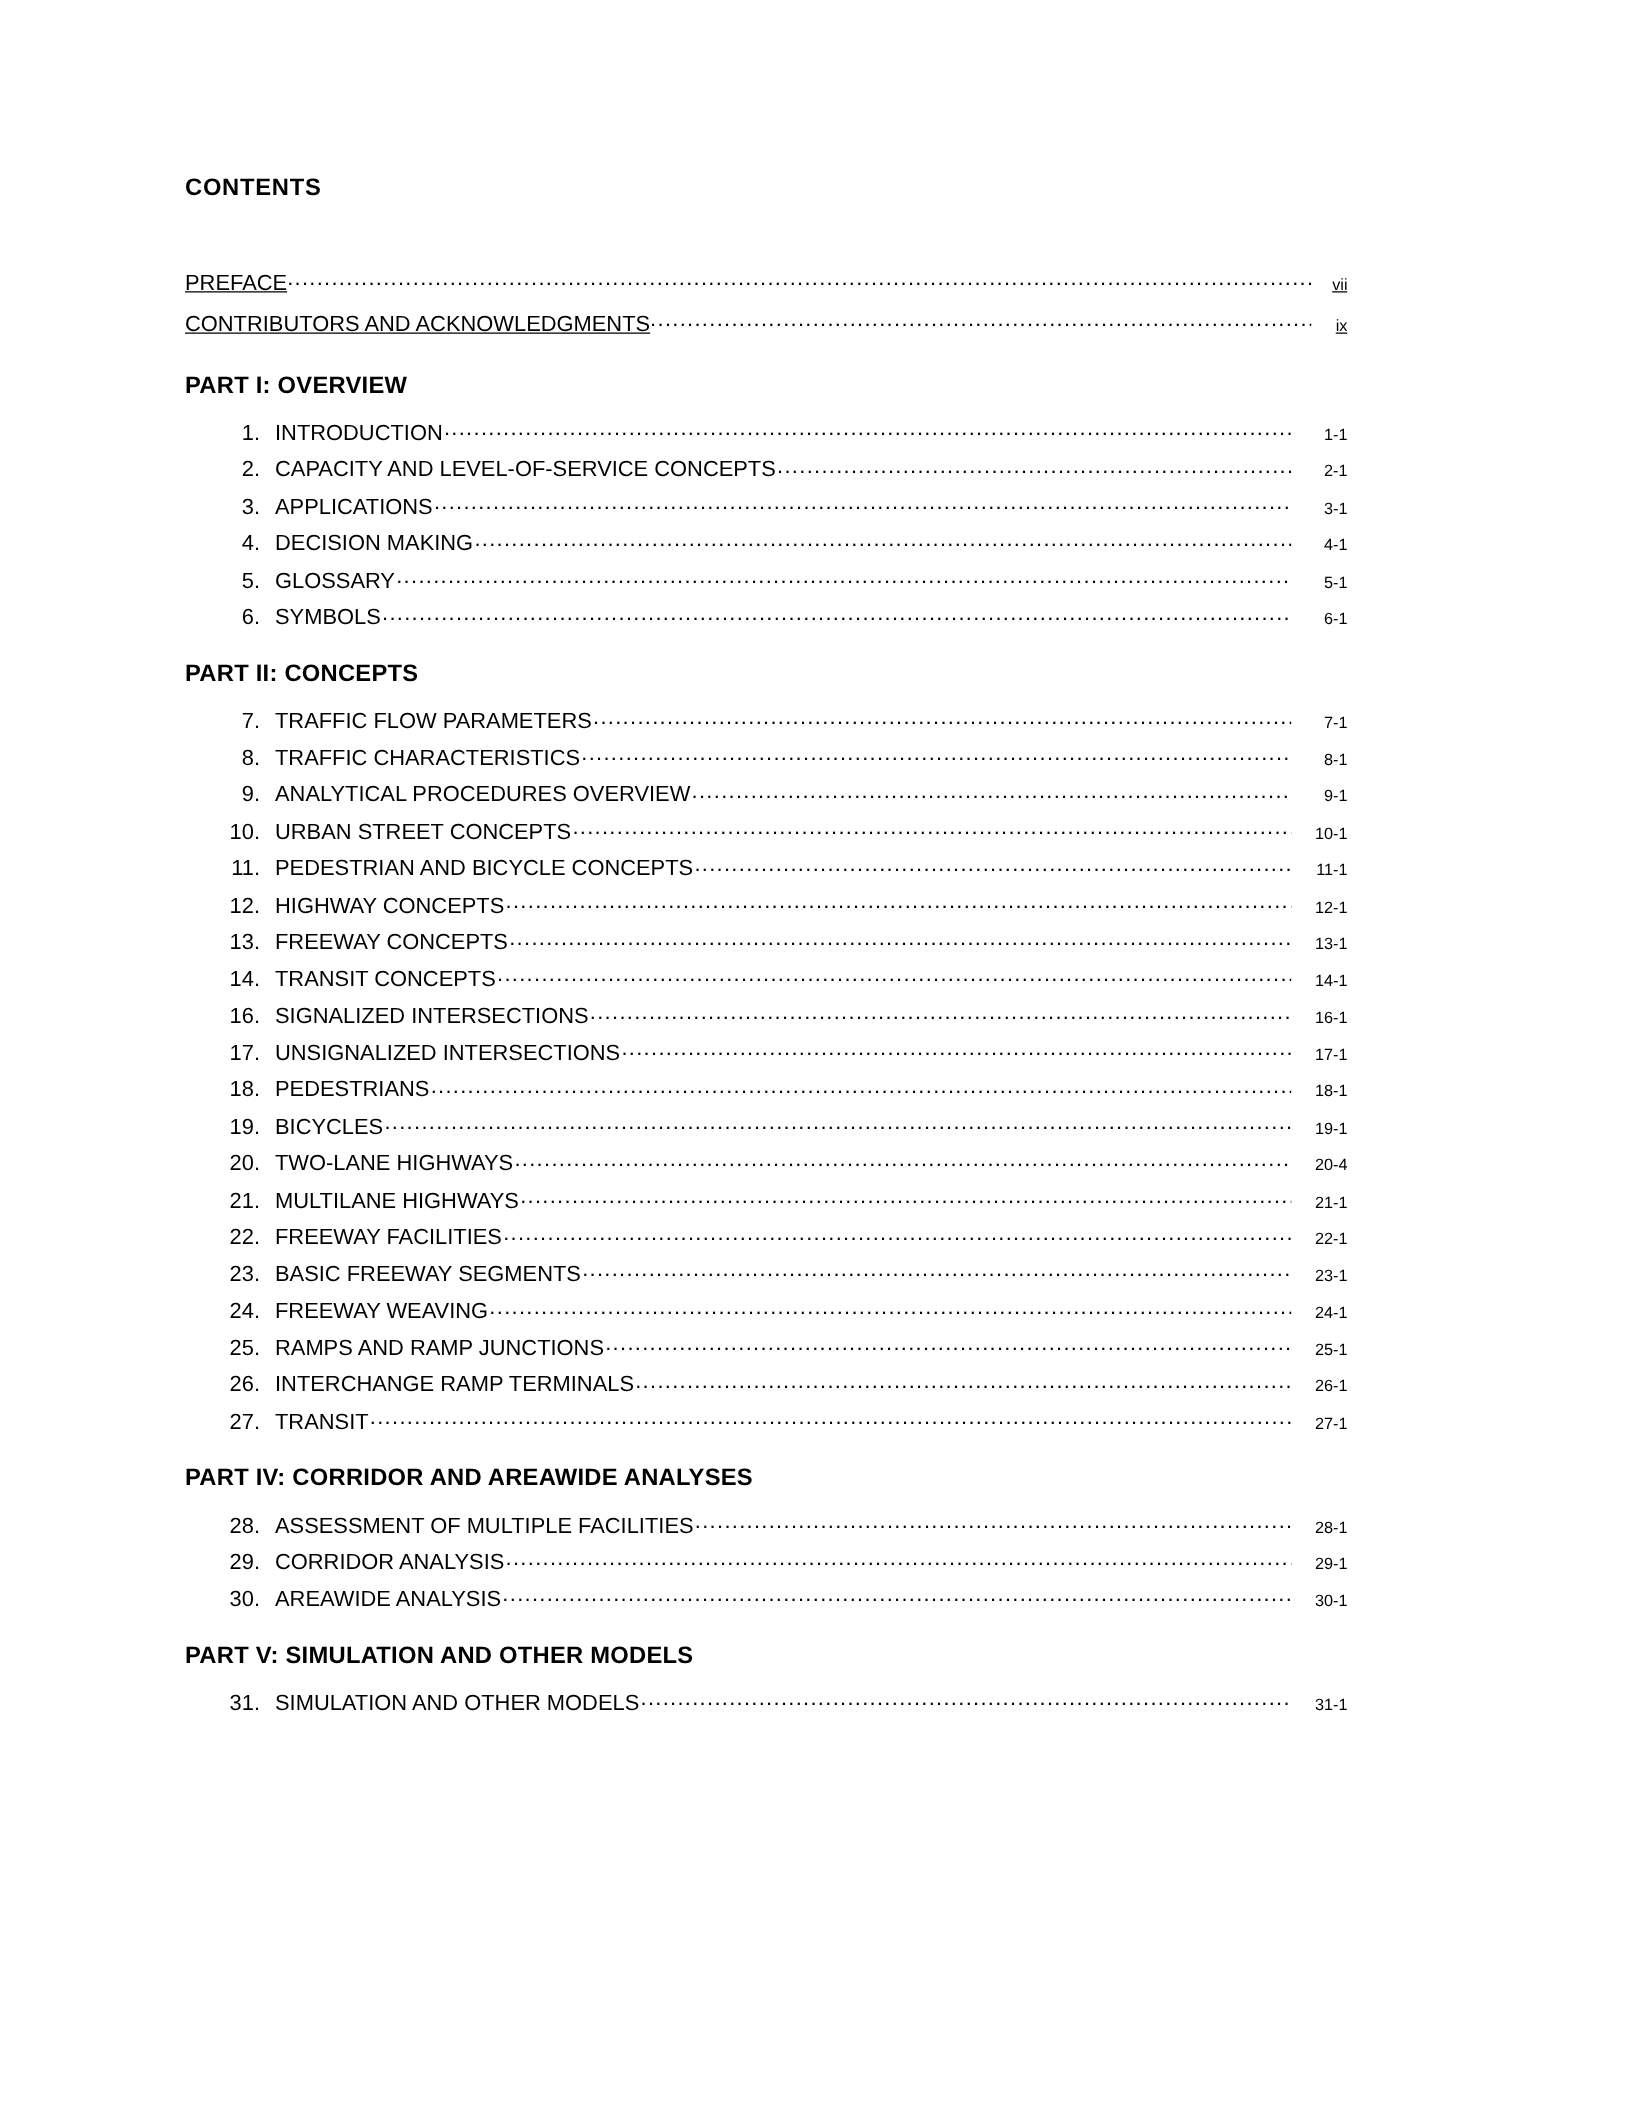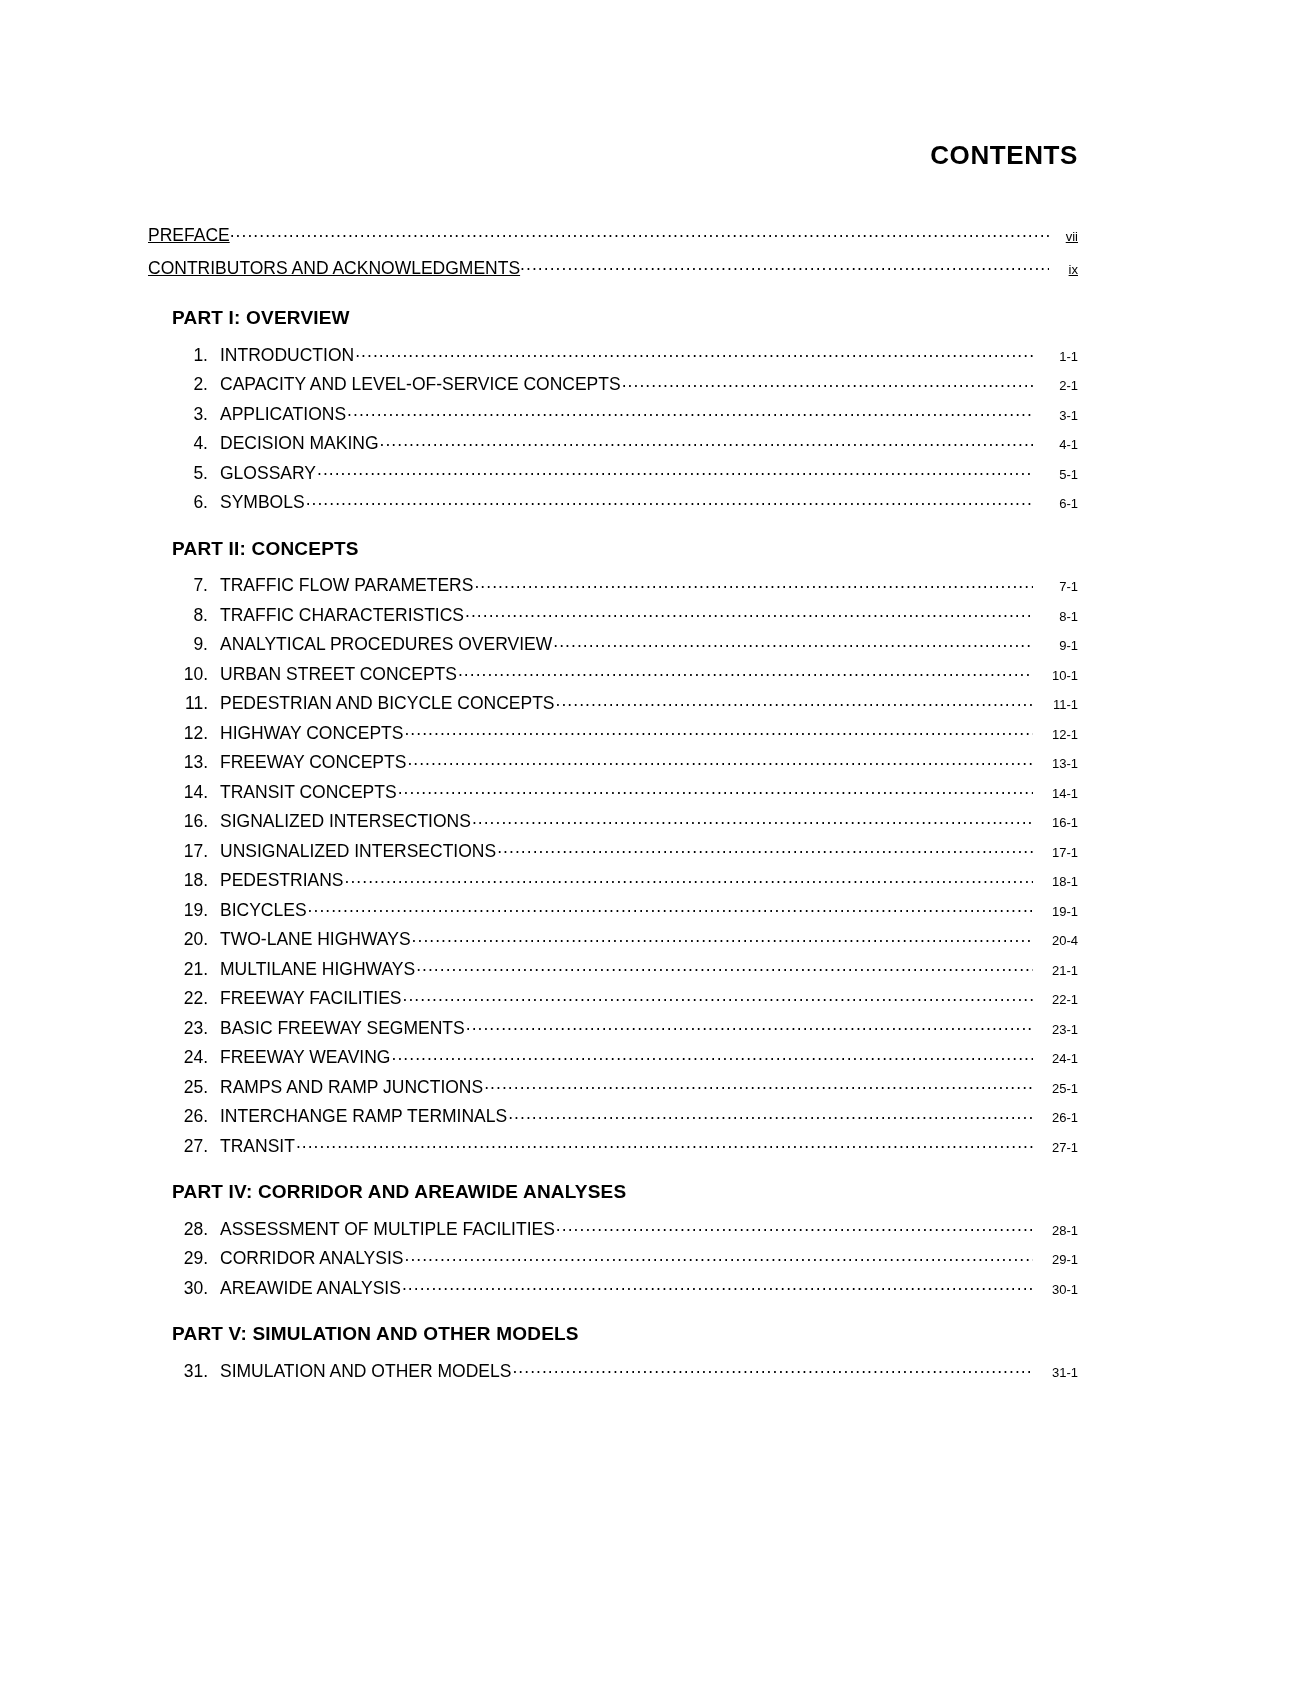--- a/index.html
+++ b/index.html
@@ -23,24 +23,24 @@
     padding: 0;
     overflow: hidden;
   }
   .content {
     position: absolute;
     left: 148px;
     top: 0;
     width: 930px;
   }
   .doc-title {
-    font-size: 26px;
+    font-size: 19px;
     font-weight: bold;
     letter-spacing: 0.6px;
-    text-align: right;
+    text-align: left;
     margin: 0;
     padding-top: 140px;
     padding-bottom: 0;
   }
   .front-block {
     margin-top: 52px;
   }
   
   .row {
     display: flex;
@@ -90,21 +90,20 @@
   .front-row .title { padding-right: 0px; }
   .front-row .page-no { min-width: 26px; padding-left: 3px; }
 
   
   .part-heading {
     font-size: 19px;
     font-weight: bold;
     letter-spacing: 0.2px;
     margin-top: 26px;
     margin-bottom: 14px;
-    margin-left: 24px;
   }
   .part-heading.first { margin-top: 30px; }
 
   
   .chapter-list { margin: 0; padding: 0; }
   .chap-row {
     margin-bottom: 8.5px;
     padding-left: 26px;
   }
   .chap-row .num {

